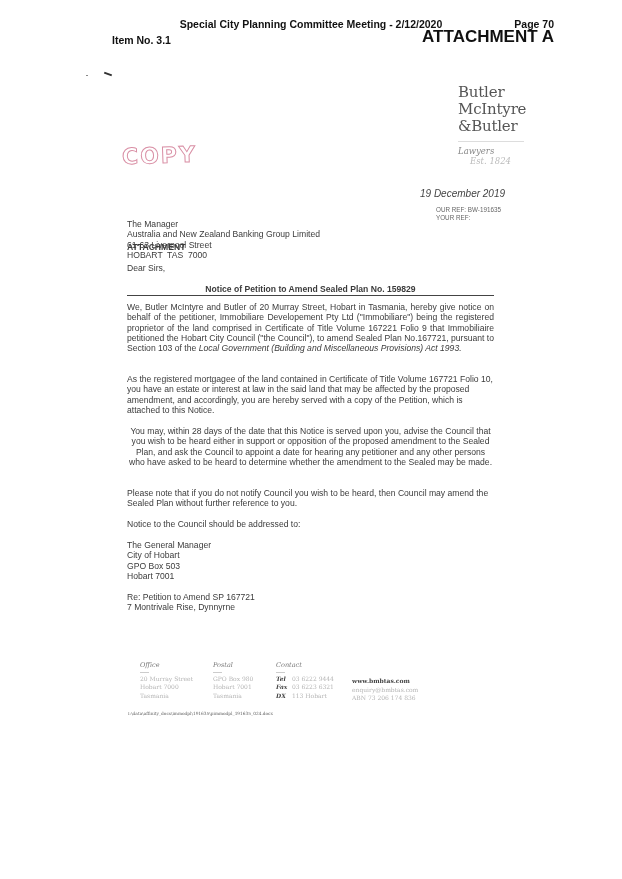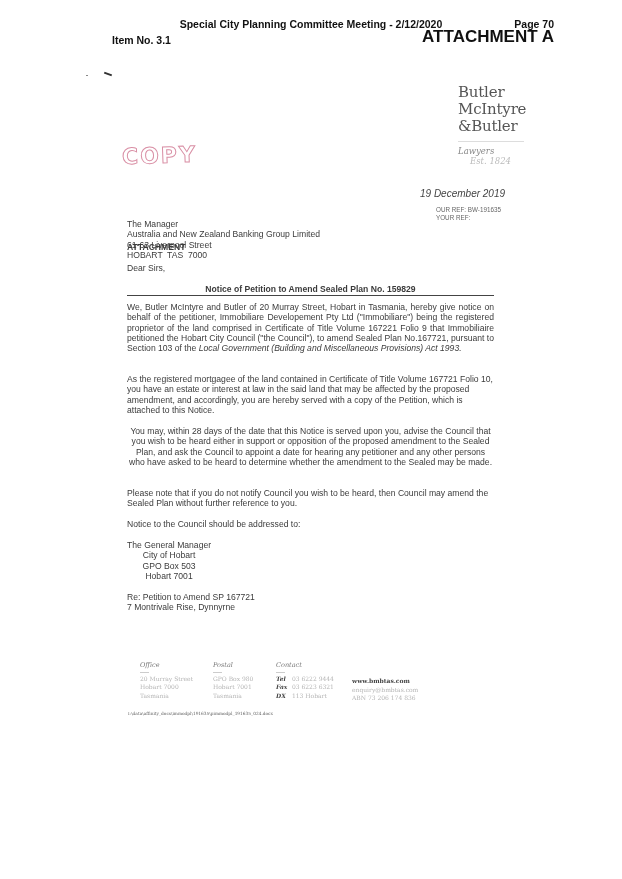--- a/index.html
+++ b/index.html
@@ -40,21 +40,21 @@
     .subject { left: 127px; top: 284px; width: 367px; text-align: center; font-weight: bold; }
     .subject-rule { left: 127px; top: 295px; width: 367px; height: 1px; background: #444; }
 
     .para { left: 127px; width: 367px; text-align: justify; }
     .para em { font-style: italic; }
     .p1 { top: 302px; }
     .p2 { top: 374px; text-align: left; }
     .p3 { top: 426px; text-align: center; }
     .p4 { top: 488px; text-align: left; }
     .p5 { top: 519px; }
-    .gm { left: 127px; top: 540px; text-align: center; }
+    .gm { left: 127px; top: 540px; }
     .re { left: 127px; top: 592px; }
 
     
     .ft { font-family: "DejaVu Serif", serif; font-size: 6px; line-height: 8.5px; color: #b5b5b5; }
     .ft-head { font-style: italic; color: #777; font-size: 6.5px; }
     .ft-rule { width: 9px; height: 1px; background: #ccc; margin: 2px 0 2px 0; }
     .ft-col1 { left: 140px; top: 661px; }
     .ft-col2 { left: 213px; top: 661px; }
     .ft-col3 { left: 276px; top: 661px; }
     .ft-col3 .lbl { font-style: italic; font-weight: bold; color: #444; display: inline-block; width: 14px; }

